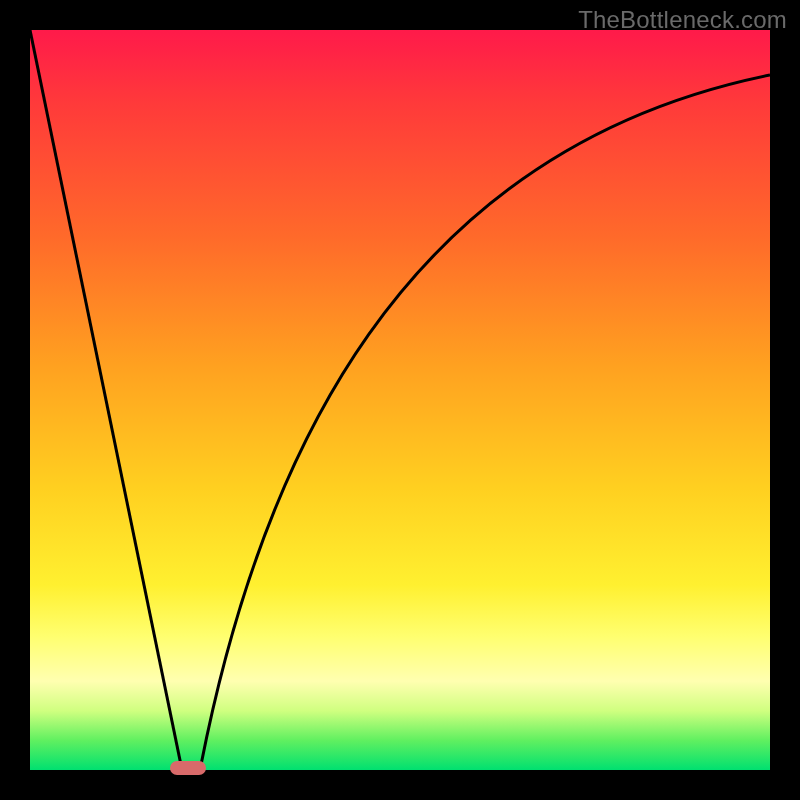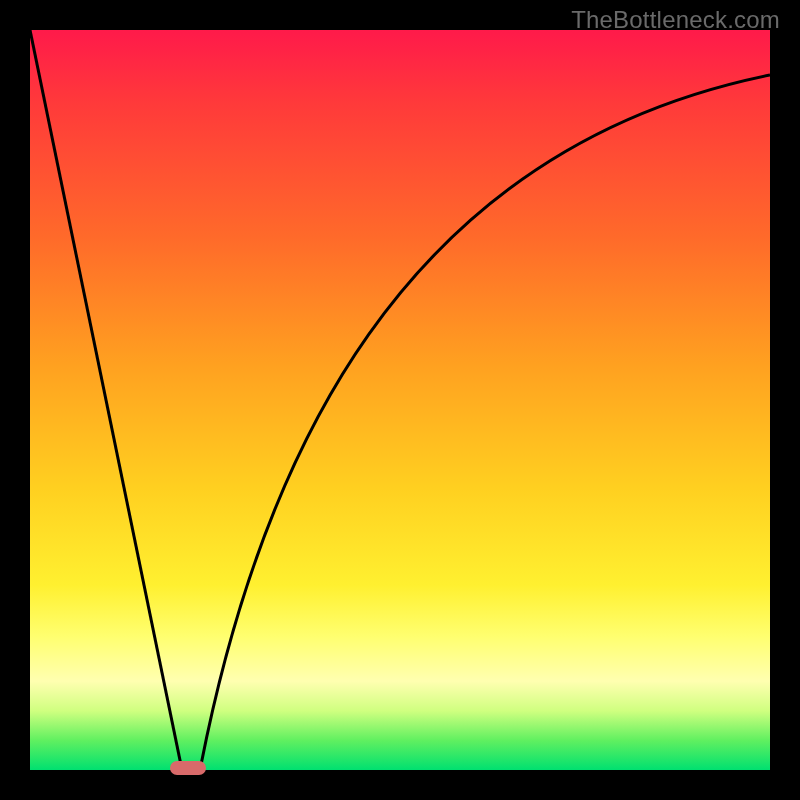--- a/index.html
+++ b/index.html
@@ -35,21 +35,21 @@
       #ffffb0 88%,
       #d0ff80 92%,
       #60f060 96%,
       #00e070 100%
     );
     box-sizing: border-box;
   }
   .watermark {
     position: absolute;
     top: 6px;
-    right: 20px;
+    right: 13px;
     color: #6a6a6a;
     font-size: 24px;
     font-weight: 500;
     letter-spacing: 0.2px;
     user-select: none;
   }
   svg.curve {
     position: absolute;
     left: 0; top: 0;
     width: 100%;

